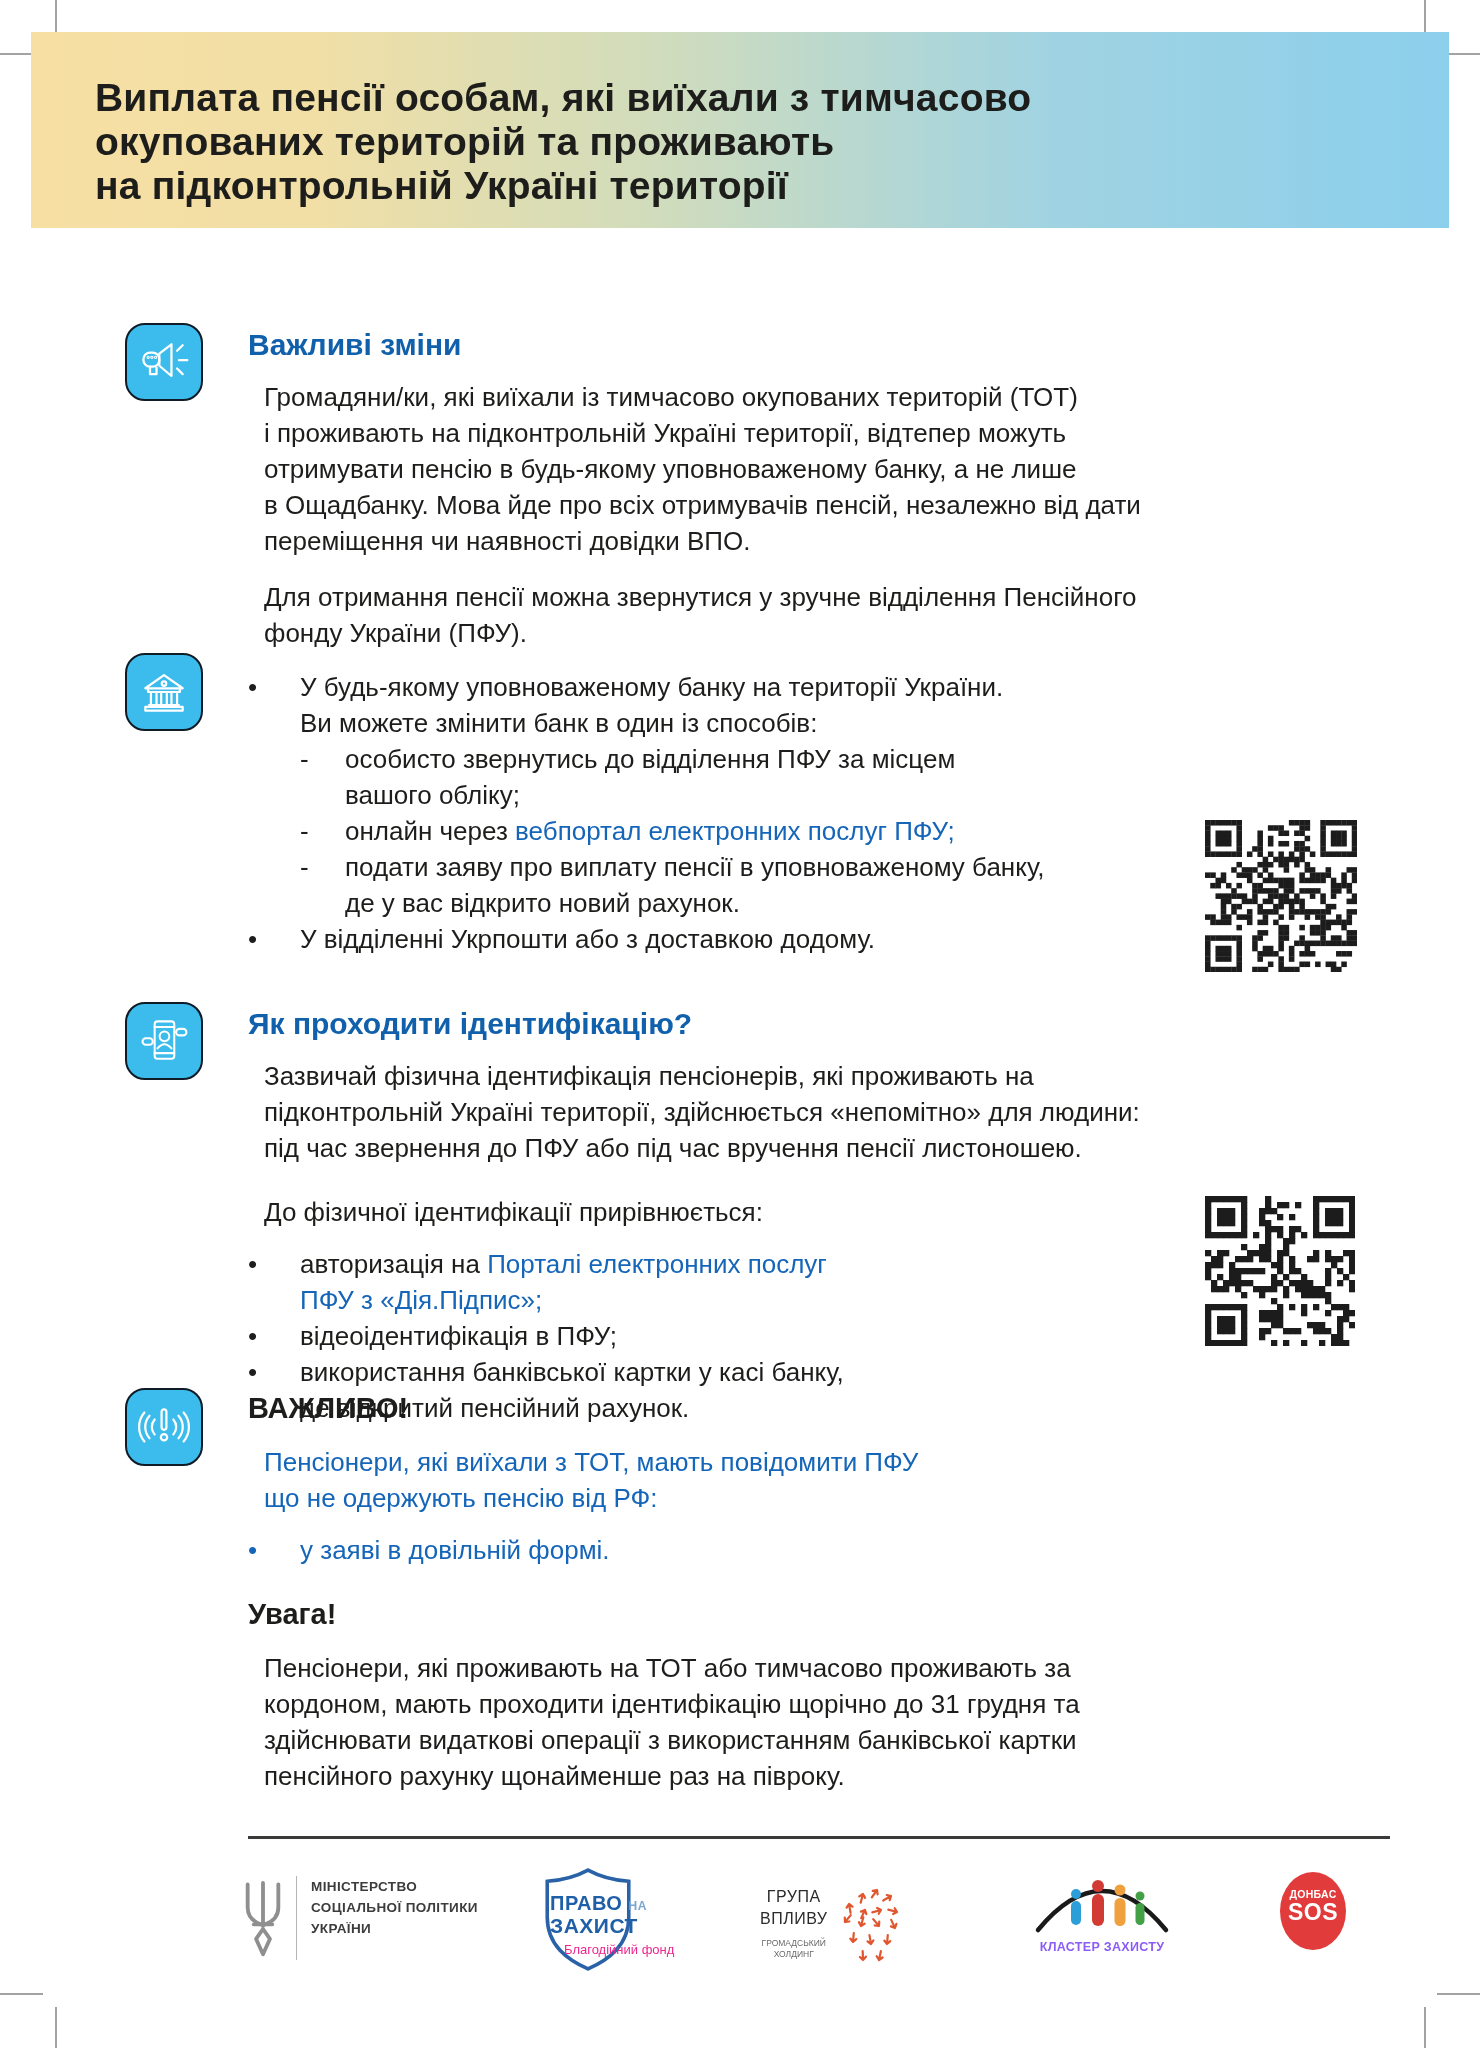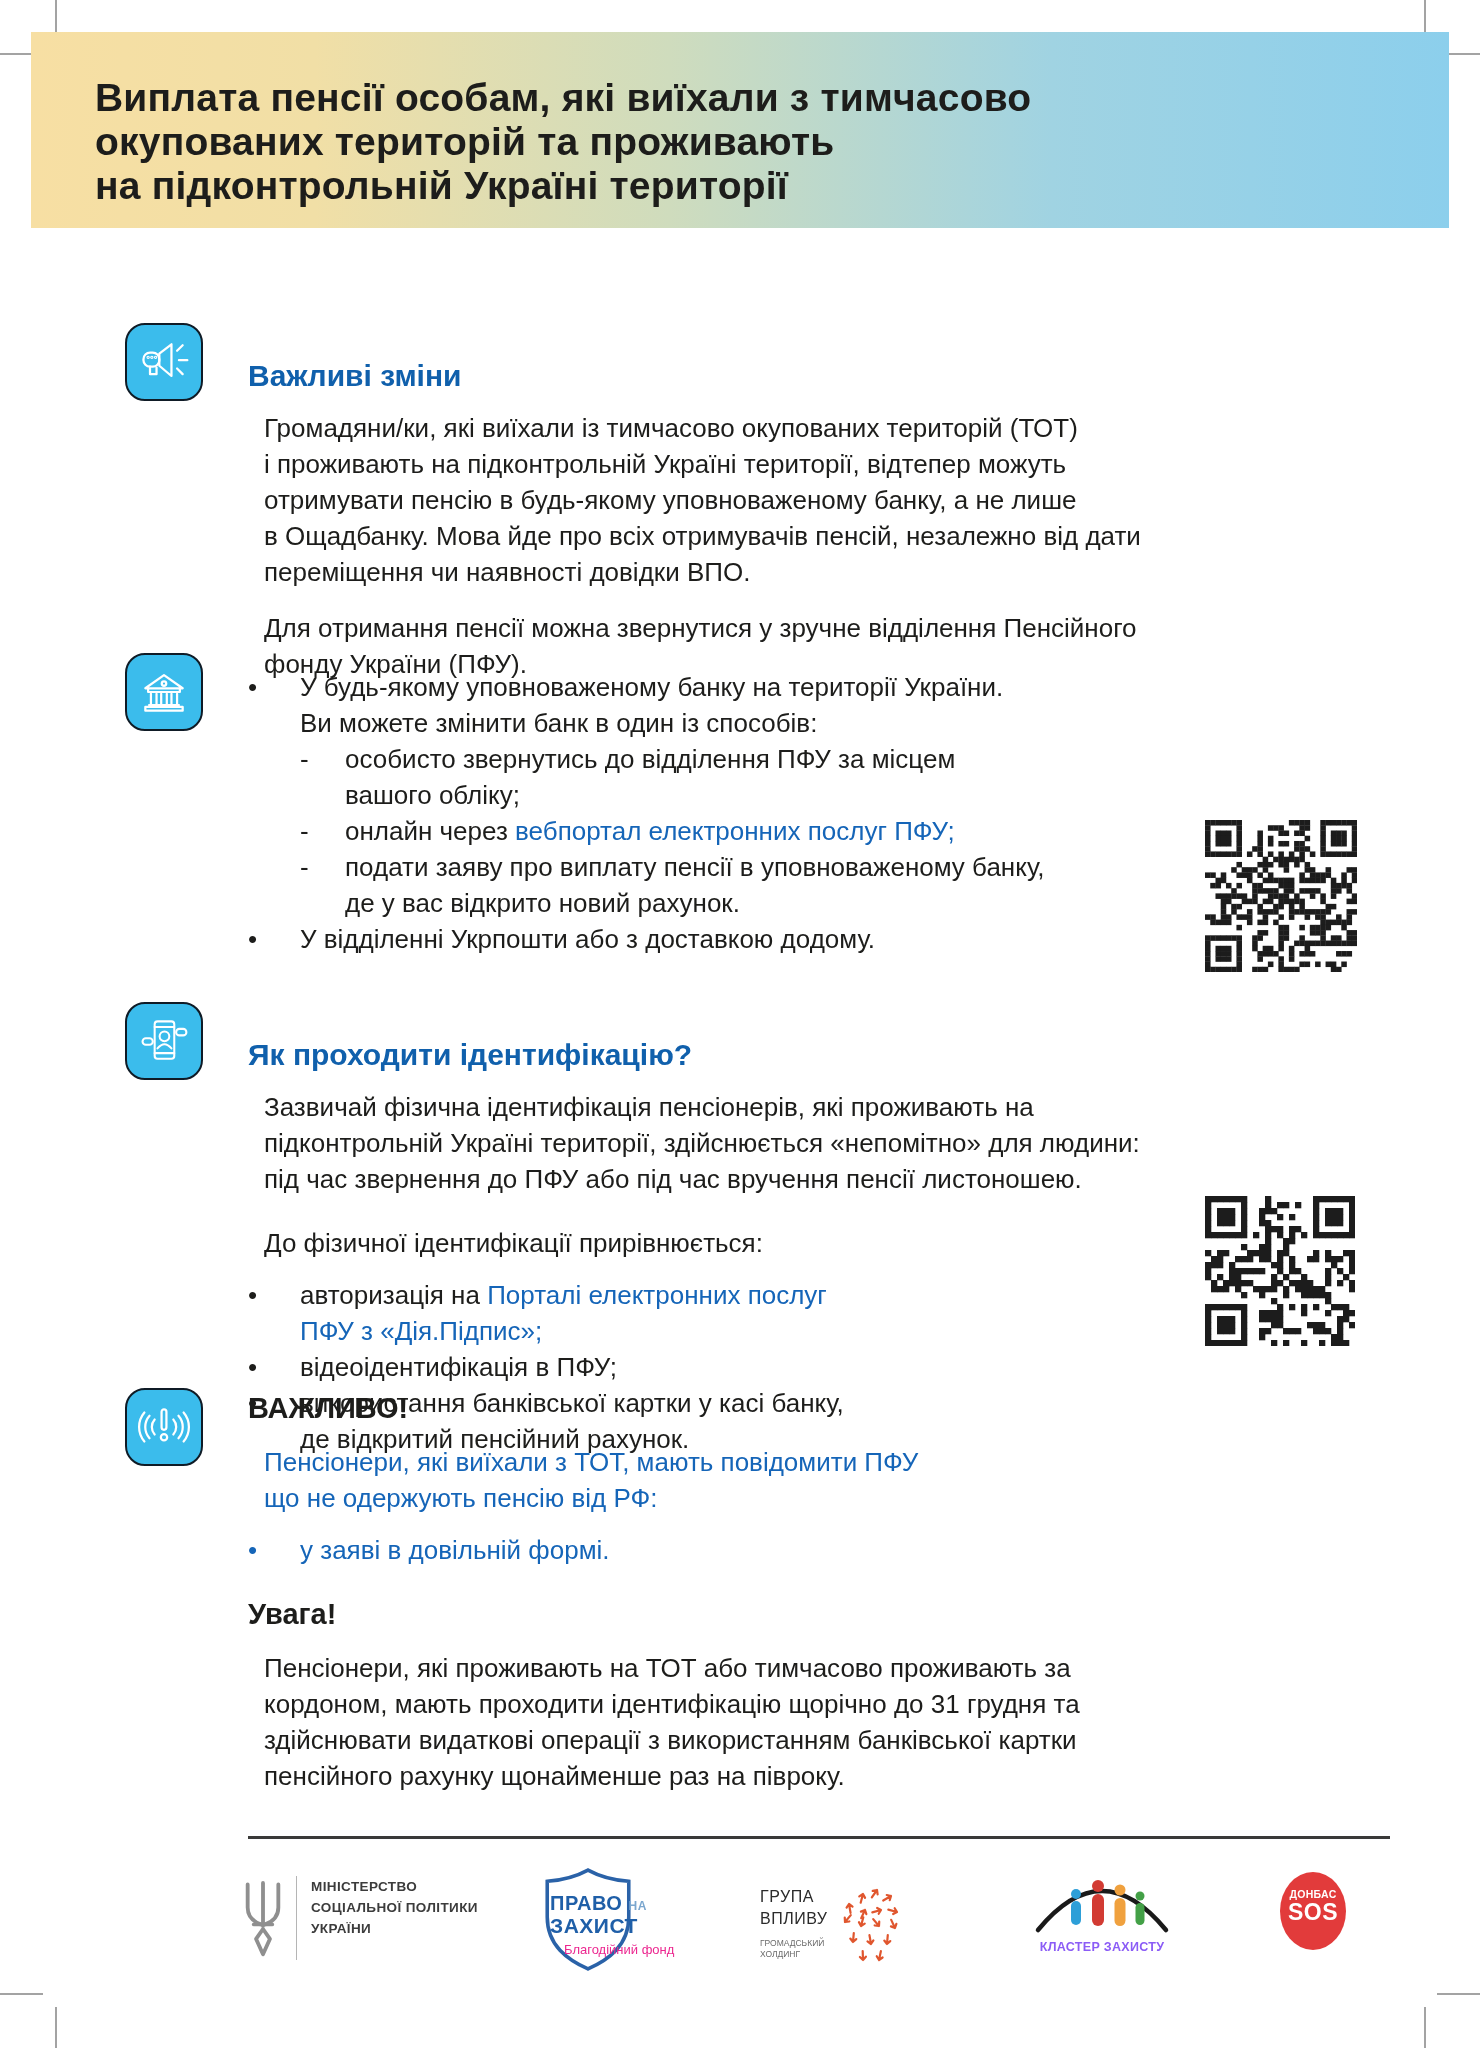--- a/index.html
+++ b/index.html
@@ -20,21 +20,21 @@
   .sec{position:absolute;left:125px;width:1286px}
   .icon{position:absolute;left:0;top:0;width:78px;height:78px;background:#3bbcec;
         border:2px solid #0f1b26;border-radius:20px;box-sizing:border-box;
         display:flex;align-items:center;justify-content:center}
   .icon svg{display:block}
   .sc{margin-left:123px}
   h2{margin:0;font-size:30px;line-height:40px;color:#1060ac;font-weight:bold}
   h2.dark,h3{margin:0;font-size:29px;line-height:40px;color:#1d1d1b;font-weight:bold}
   p{margin:16px;font-size:26px;line-height:36px}
   .pre{white-space:pre-line}
-  .mt14{margin-top:14px}.mt15{margin-top:33px}.mt16{margin-top:16px}
+  .mt14{margin-top:14px}.mt15{margin-top:2px}.mt16{margin-top:16px}
   .mt20{margin-top:20px}.mt26{margin-top:26px}.mt28{margin-top:28px}
   .li{display:flex;font-size:26px;line-height:36px}
   .mk{flex:0 0 52px}
   .l1 .mk::before{content:"\2022"}
   .l2{margin-left:52px}
   .l2 .mk{flex:0 0 45px}
   .l2 .mk::before{content:"-"}
   .tx{flex:1}
   .blue{color:#1565b8}
   a.link{color:#1565b8;text-decoration:none;cursor:pointer}
@@ -46,21 +46,21 @@
   .logo{position:absolute;display:flex;align-items:flex-start}
   .min-text{font-size:13.5px;line-height:21px;font-weight:bold;color:#3c3c3c;
             letter-spacing:.4px;white-space:pre-line}
   .min-div{width:1px;height:84px;background:#b5b5b5;margin:0 14px 0 10px}
   .pravo{position:absolute;width:120px;height:110px}
   .pravo .t1{position:absolute;top:26px;left:14px;font-size:20px;font-weight:bold;color:#1f5fa8;letter-spacing:.5px}
   .pravo .t1 .na{font-size:12px;color:#7ba7cf;font-weight:bold}
   .pravo .t2{position:absolute;top:48px;left:14px;font-size:21px;font-weight:bold;color:#1f5fa8;letter-spacing:.5px}
   .pravo .t3{position:absolute;top:76px;left:28px;font-size:13px;font-weight:normal;color:#ec268f;white-space:nowrap}
   .grupa{align-items:flex-start}
-  .grupa .gt{text-align:left;margin-top:6px}
+  .grupa .gt{text-align:center;margin-top:6px}
   .grupa .g1{font-size:16px;line-height:22px;color:#2b2b2b;letter-spacing:.5px}
   .grupa .g2{font-size:8.5px;line-height:11px;color:#6a6a6a;margin-top:8px;white-space:pre-line}
   .klaster{display:block;text-align:center}
   .klaster .kt{font-size:12.5px;font-weight:bold;color:#8b5cf6;margin-top:2px;letter-spacing:.3px}
   .sos{position:absolute;width:66px;height:78px;background:#e23b3b;border-radius:50%;
        color:#fff;text-align:center}
   .sos .s1{font-size:10.5px;font-weight:bold;margin-top:16px;letter-spacing:.3px}
   .sos .s2{font-size:23px;font-weight:bold;line-height:24px;letter-spacing:.5px}
 </style>
 </head>

